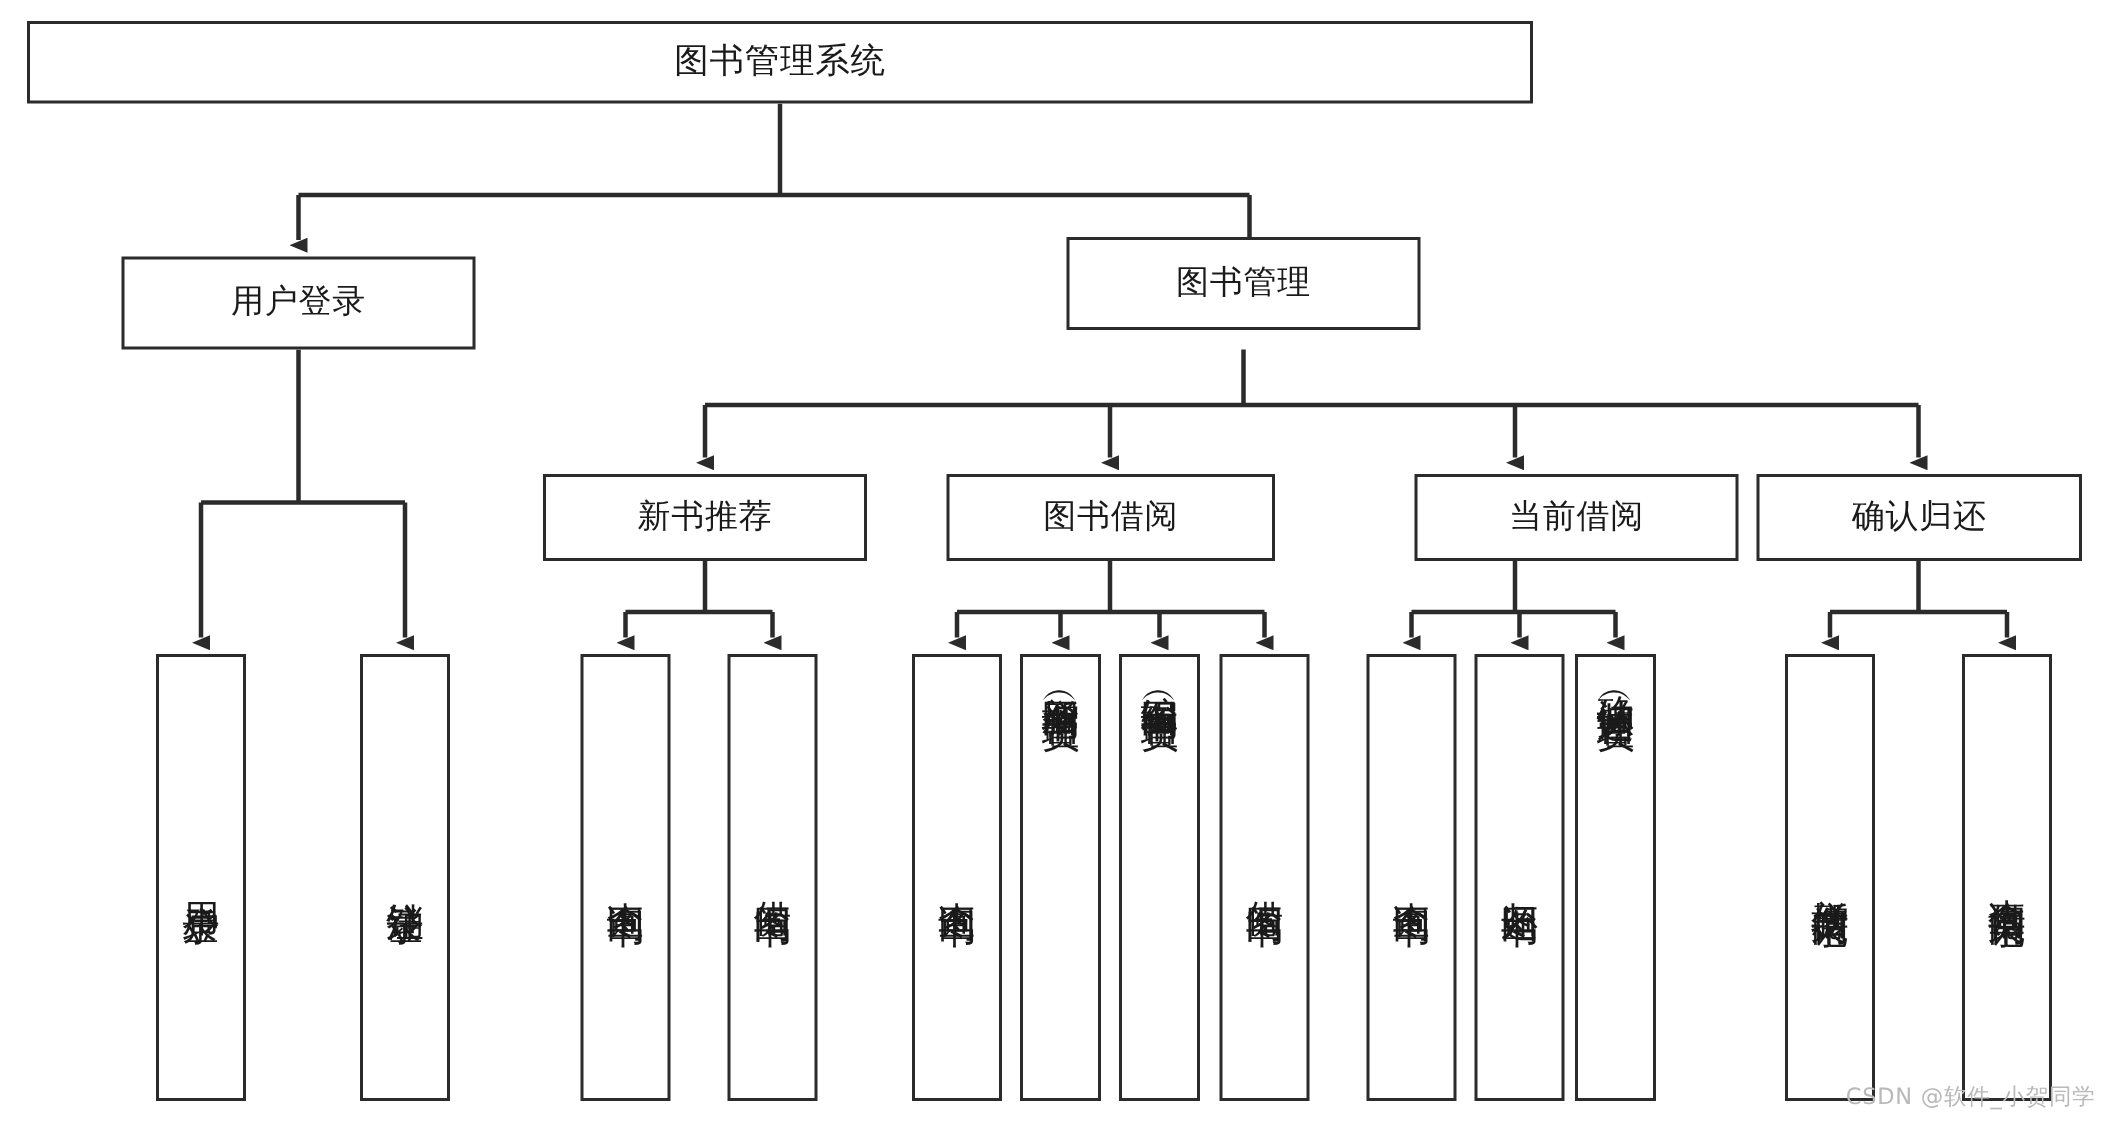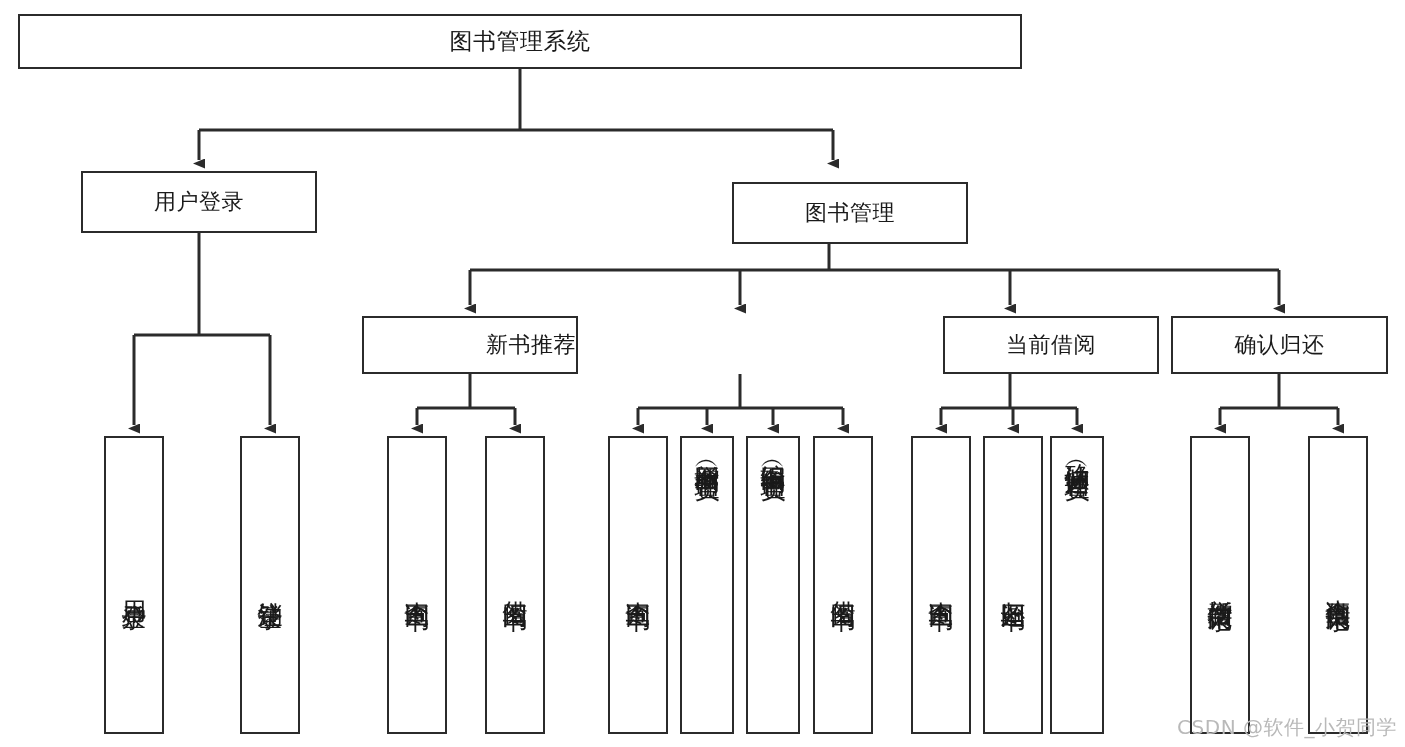--- a/index.html
+++ b/index.html
@@ -64,21 +64,21 @@
     line-height: 1;
   }
   .node.vert.short {
     align-items: center;
     padding-top: 0;
   }
   #watermark {
     position: absolute;
     right: 8px;
     bottom: 6px;
-    font-size: 20px;
+    font-size: 15px;
     color: #b9b9b9;
     letter-spacing: 0.5px;
     white-space: nowrap;
   }
 </style>
 </head>
 <body>
 
 <div id="diagram-root">
 
@@ -132,26 +132,29 @@
     </g>
   </svg>
 
   <div class="node horiz root" style="left:18px; top:14px; width:1004px; height:55px;">
     <span class="node-label">图书管理系统</span>
   </div>
 
   <div class="node horiz" style="left:81px; top:171px; width:236px; height:62px;">
     <span class="node-label">用户登录</span>
   </div>
-  <div class="node horiz" style="left:711px; top:182px; width:236px; height:62px;margin-left:21px;">
+  <div class="node horiz" style="left:711px; top:158px; width:236px; height:62px;">
     <span class="node-label">图书管理</span>
   </div>
 
-  <div class="node horiz" style="left:362px; top:316px; width:216px; height:58px;justify-content:flex-end;">
+  <div class="node horiz" style="left:362px; top:316px; width:216px; height:58px;">
     <span class="node-label">新书推荐</span>
+  </div>
+  <div class="node horiz" style="left:631px; top:316px; width:219px; height:58px;">
+    <span class="node-label">图书借阅</span>
   </div>
   <div class="node horiz" style="left:902px; top:316px; width:216px; height:58px;margin-left:41px;">
     <span class="node-label">当前借阅</span>
   </div>
   <div class="node horiz" style="left:1171px; top:316px; width:217px; height:58px;">
     <span class="node-label">确认归还</span>
   </div>
 
   <div class="node vert short" style="left:104px; top:436px; width:60px; height:298px;">
     <span class="node-label">用户登录</span>

